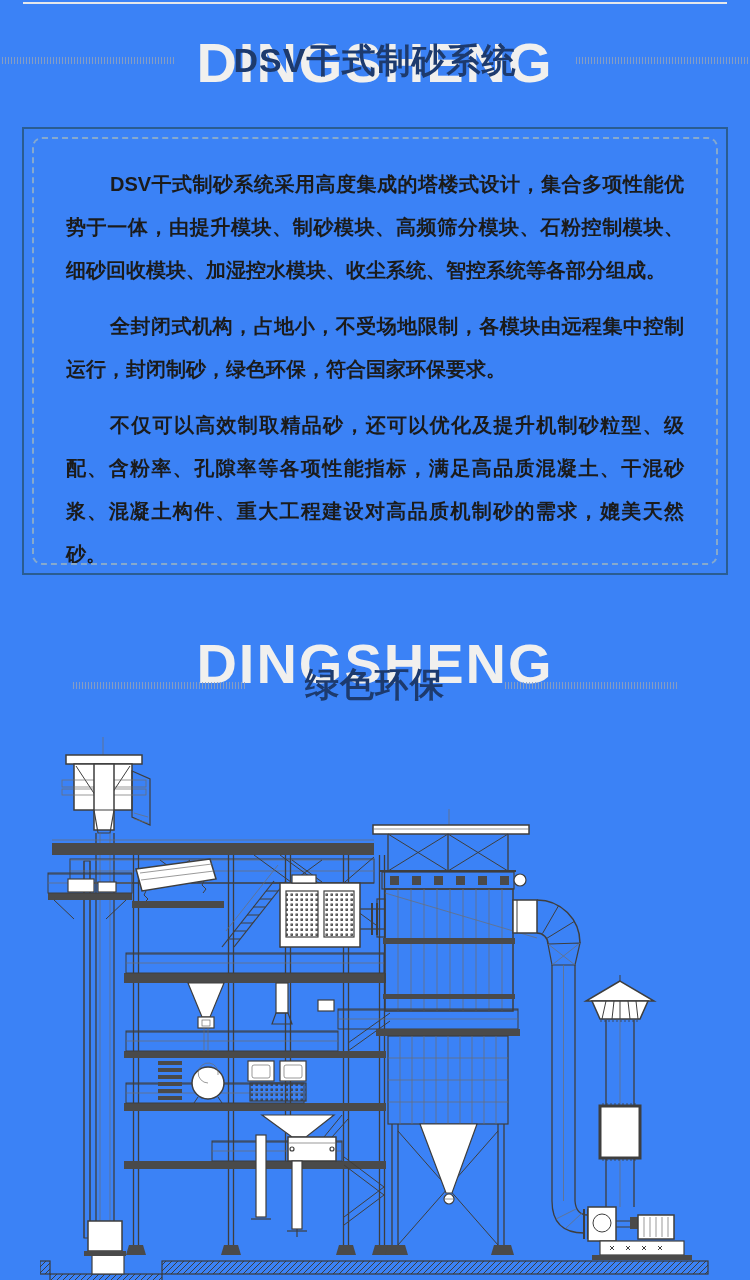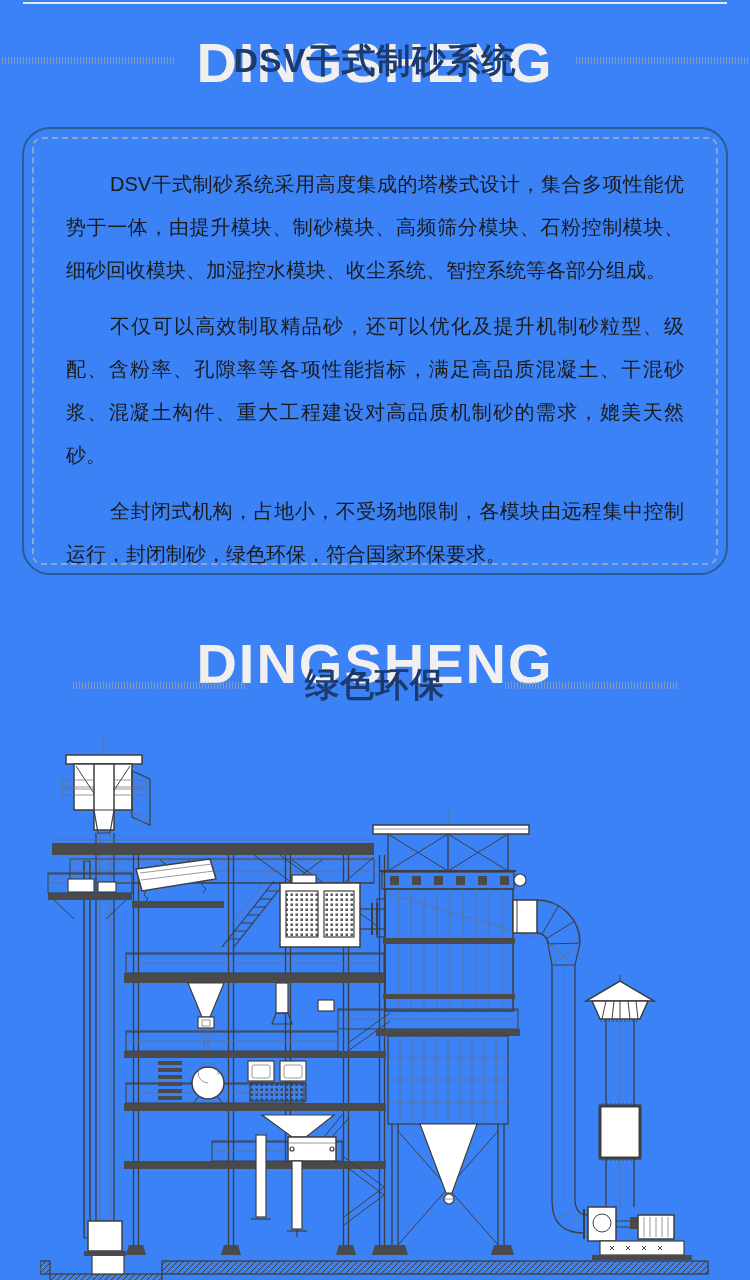--- a/index.html
+++ b/index.html
@@ -15,21 +15,21 @@
              font-size:56px;font-weight:bold;letter-spacing:2px;color:#f1f0ee;
              z-index:0;user-select:none;}
   .section-header.second .watermark{top:20px;}
   .section-title{position:relative;z-index:1;margin:16px;font-size:34px;font-weight:bold;
                  color:#1d3a6d;letter-spacing:1px;white-space:nowrap;}
   .hatch{position:relative;z-index:1;width:172px;height:7px;
          background:repeating-linear-gradient(90deg,rgba(146,162,188,.85) 0 1px,rgba(255,255,255,0) 1px 3px);}
 
   
   .intro-box{position:relative;margin:10px 22px 0;height:448px;box-sizing:border-box;
-             border:2px solid #2a5d92;border-radius:28px;padding:34px 42px 20px;}
+             border:2px solid #2a5d92;border-radius:0;padding:34px 42px 20px;font-weight:bold;}
   .intro-box::before{content:"";position:absolute;inset:8px;border:2px dashed #86a9cd;
                      border-radius:10px;pointer-events:none;}
   .intro-box p{margin:0 0 13px;font-size:20px;line-height:43px;color:#1b1b1b;
                text-align:justify;text-indent:2.2em;}
 
   
   .diagram-wrap{width:670px;height:560px;margin-left:40px;}
   .dg line,.dg path,.dg rect,.dg polygon,.dg polyline,.dg circle{stroke:#3e3e3e;fill:none;stroke-width:1;}
   .dg .w12{stroke-width:1.2}.dg .w13{stroke-width:1.3}.dg .w15{stroke-width:1.5}
   .dg .w2{stroke-width:2}.dg .w3{stroke-width:3}
@@ -48,22 +48,22 @@
 
   <section>
     <div class="section-header">
       <span class="watermark">DINGSHENG</span>
       <span class="hatch"></span>
       <h1 class="section-title">DSV干式制砂系统</h1>
       <span class="hatch"></span>
     </div>
     <div class="intro-box">
       <p>DSV干式制砂系统采用高度集成的塔楼式设计，集合多项性能优势于一体，由提升模块、制砂模块、高频筛分模块、石粉控制模块、细砂回收模块、加湿控水模块、收尘系统、智控系统等各部分组成。</p>
+      <p>全封闭式机构，占地小，不受场地限制，各模块由远程集中控制运行，封闭制砂，绿色环保，符合国家环保要求。</p>
       <p>不仅可以高效制取精品砂，还可以优化及提升机制砂粒型、级配、含粉率、孔隙率等各项性能指标，满足高品质混凝土、干混砂浆、混凝土构件、重大工程建设对高品质机制砂的需求，媲美天然砂。</p>
-      <p>全封闭式机构，占地小，不受场地限制，各模块由远程集中控制运行，封闭制砂，绿色环保，符合国家环保要求。</p>
     </div>
   </section>
 
   <section>
     <div class="section-header second">
       <span class="watermark">DINGSHENG</span>
       <span class="hatch"></span>
       <h2 class="section-title">绿色环保</h2>
       <span class="hatch"></span>
     </div>

